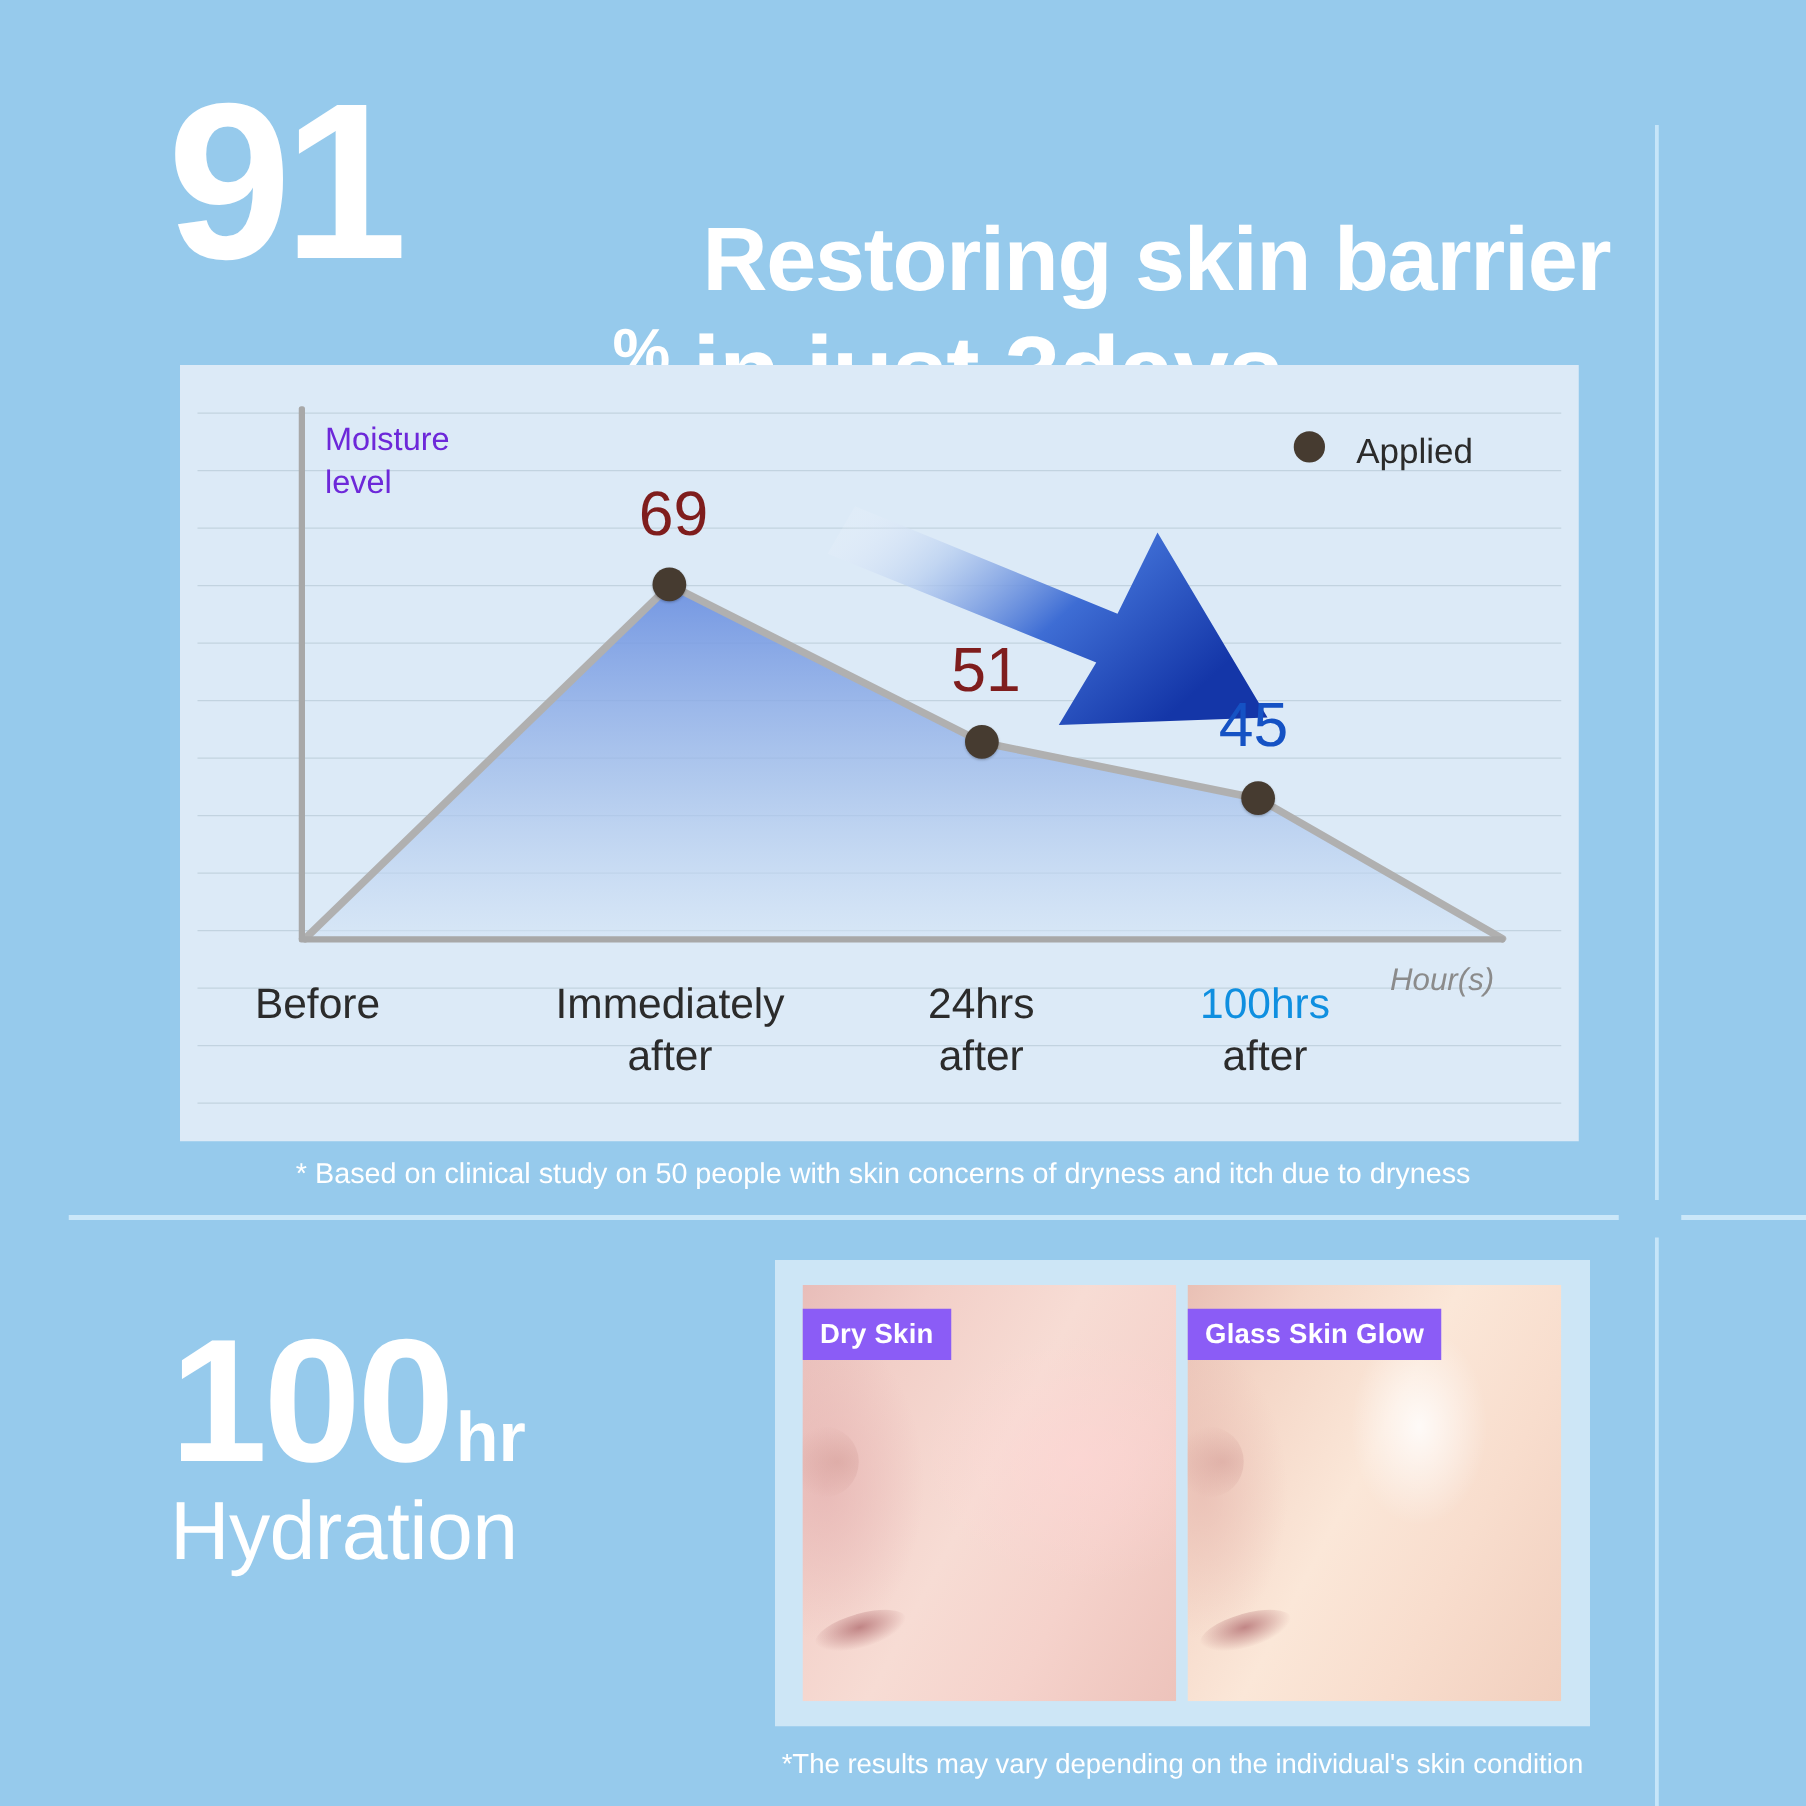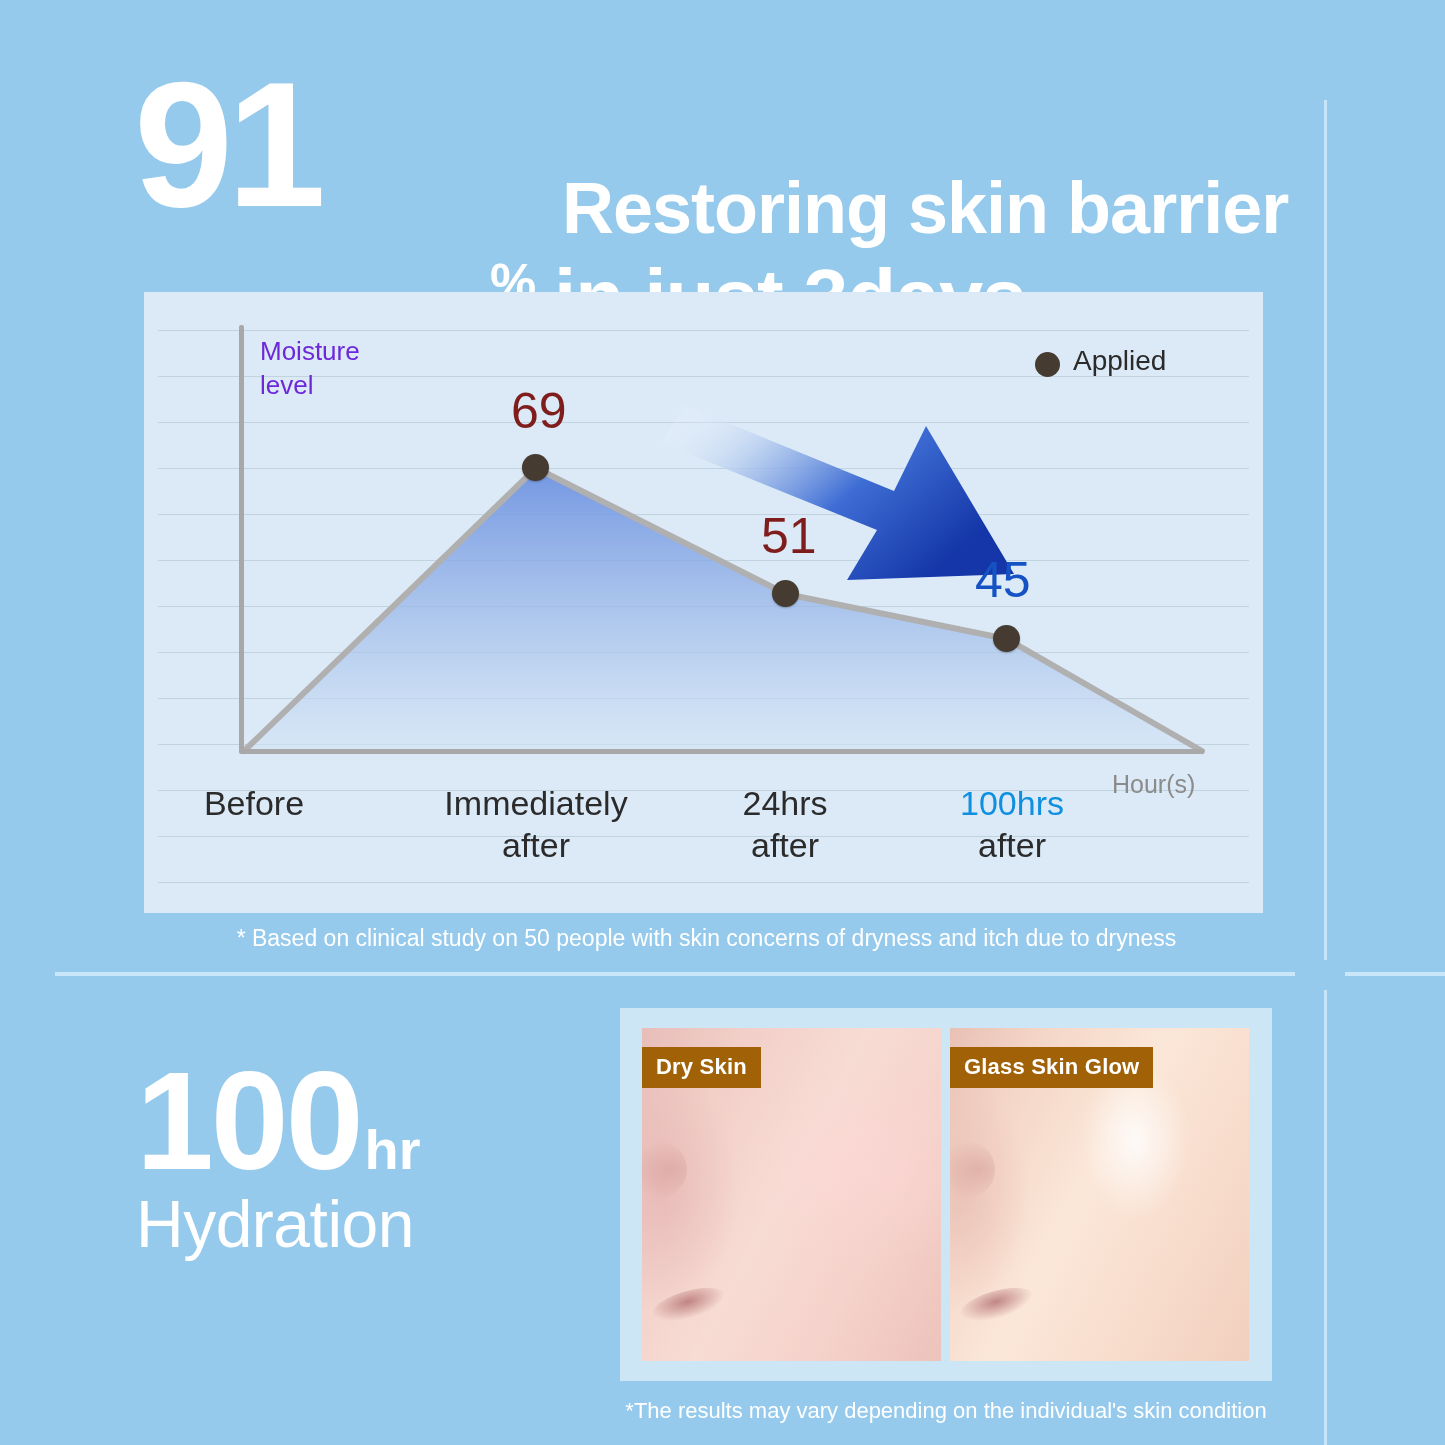--- a/index.html
+++ b/index.html
@@ -55,24 +55,24 @@
     background:#a8a8a8;border-radius:2px;}
   .x-axis{position:absolute;left:95px;top:457px;width:965px;height:5px;
     background:#a8a8a8;border-radius:2px;}
 
   .axis-title{
     position:absolute;left:116px;top:42px;
     font-size:26px;line-height:34px;color:#6d28d9;
   }
   .hour-label{
     position:absolute;left:968px;top:478px;
-    font-size:25px;color:#8b8b8b;
-  }
-
-  .legend{position:absolute;left:891px;top:53px;display:flex;align-items:flex-end;gap:13px;}
+    font-size:25px;color:#8b8b8b;font-style:italic;
+  }
+
+  .legend{position:absolute;left:891px;top:53px;display:flex;align-items:flex-start;gap:25px;}
   .legend-dot{width:25px;height:25px;border-radius:50%;background:#463b30;display:block;}
   .legend-label{font-size:28px;color:#2b2b2b;}
 
   .dot{position:absolute;width:27px;height:27px;border-radius:50%;
     background:#463b30;box-shadow:0 1px 2px rgba(0,0,0,.25);}
 
   .dlabel{position:absolute;font-size:50px;font-weight:400;color:#7f1d1d;line-height:50px;}
   .dlabel.accent{color:#1552c4;font-weight:500;}
 
   .xcat{position:absolute;text-align:center;font-size:34px;color:#2b2b2b;line-height:42px;}
@@ -122,21 +122,21 @@
     position:absolute;left:3%;bottom:13%;width:25%;height:8%;
     background:radial-gradient(ellipse at 50% 40%, rgba(183,118,120,.85) 0%, rgba(183,118,120,0) 72%);
     border-radius:50%;transform:rotate(-16deg);
   }
   .nose{
     position:absolute;left:-4%;top:34%;width:19%;height:17%;
     background:radial-gradient(ellipse at 70% 50%, rgba(210,156,150,.5) 0%, rgba(210,156,150,0) 74%);
     border-radius:50%;
   }
   .photo-tag{
-    position:absolute;left:0;top:19px;background:#a16207;color:#fff;
+    position:absolute;left:0;top:19px;background:#8b5cf6;color:#fff;
     font-size:22px;font-weight:700;padding:7px 14px 8px 14px;letter-spacing:.2px;
     white-space:nowrap;
   }
   .footnote2{
     position:absolute;left:590px;top:1398px;width:712px;text-align:center;
     font-size:22px;color:#ffffff;
   }
 </style>
 </head>
 <body>

